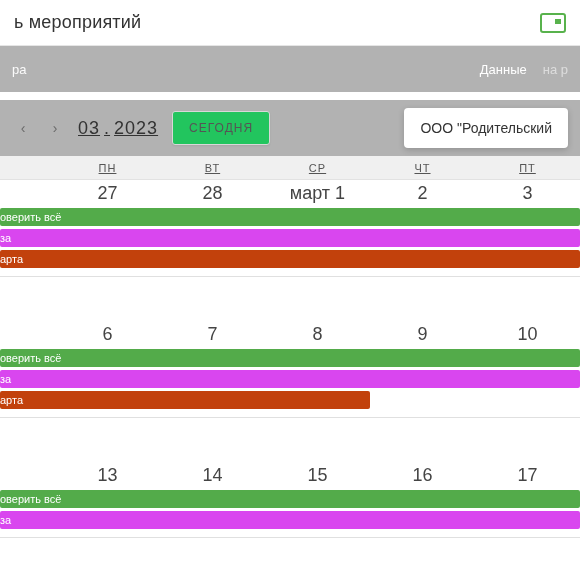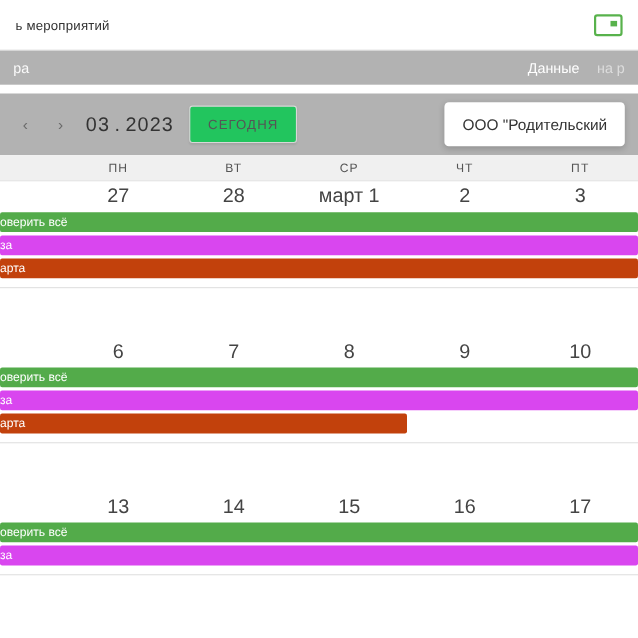--- a/index.html
+++ b/index.html
@@ -1,64 +1,64 @@
 <!DOCTYPE html>
 <html><head>
 <meta charset="utf-8">
 <style>
   * { box-sizing: border-box; margin: 0; padding: 0; }
   html, body { width: 580px; height: 580px; overflow: hidden; font-family: Arial, Helvetica, sans-serif; background: #fff; color: #333; }
   .header {
     display: flex; align-items: center; justify-content: space-between;
     height: 46px; padding: 0 14px; border-bottom: 1px solid #e5e5e5;
   }
-  .header h1 { font-size: 12px; font-weight: 400; color: #333; letter-spacing: 0.2px; }
+  .header h1 { font-size: 18px; font-weight: 400; color: #333; letter-spacing: 0.2px; }
   .header .calbtn {
     width: 26px; height: 20px; border: 2px solid #58b24c; border-radius: 3px; position: relative;
   }
   .header .calbtn::after {
     content: ""; position: absolute; right: 3px; top: 4px; width: 6px; height: 5px; background: #58b24c;
   }
   .ribbon {
-    background: #b2b2b2; color: #fff; height: 31px; display: flex; align-items: center;
+    background: #b2b2b2; color: #fff; height: 46px; display: flex; align-items: center;
     justify-content: flex-end; padding: 4px 12px; font-size: 13px; gap: 16px;
   }
   .ribbon .r-left { margin-right: auto; font-size: 13px; opacity: .95; }
   .ribbon .muted { opacity: .55; }
   .toolbar {
     background: #b2b2b2; margin-top: 8px; height: 56px; display: flex; align-items: center;
     gap: 10px; padding: 0 12px;
   }
   .toolbar .arrow {
     width: 22px; height: 32px; display: flex; align-items: center; justify-content: center;
     color: #6a6a6a; font-size: 14px; cursor: pointer; user-select: none;
   }
   .toolbar .month {
     font-size: 18px; color: #333; letter-spacing: 1px; margin: 0 4px 0 2px;
-    display: flex; align-items: center;
+    display: flex; align-items: center; text-decoration: underline;
   }
   .toolbar .month .sep { margin: 0 4px; }
   .toolbar .today-btn {
     background: #22c55e; border: 1px solid #d8d8d8; border-radius: 3px; height: 34px;
     padding: 0 16px; font-size: 12px; letter-spacing: 1px; color: #555; cursor: pointer;
     box-shadow: 0 1px 2px rgba(0,0,0,0.08);
   }
   .toolbar .spacer { flex: 1 1 auto; }
   .toolbar .org-btn {
     background: #fff; border-radius: 4px; height: 40px; padding: 0 16px;
     display: flex; align-items: center; font-size: 14px; color: #333;
     box-shadow: 0 2px 6px rgba(0,0,0,0.18); border: none; cursor: pointer;
     white-space: nowrap; overflow: hidden;
   }
   .dow-row {
     display: grid; grid-template-columns: 55px repeat(5, minmax(0, 1fr));
     background: #f0f0f0; height: 24px; align-items: center;
     border-bottom: 1px solid #e2e2e2;
   }
-  .dow-row .dow { text-align: center; font-size: 11px; color: #555; letter-spacing: 1px; }
+  .dow-row .dow { text-align: center; font-size: 11px; color: #555; letter-spacing: 1px; text-decoration: underline; }
   .calendar { position: relative; }
   .date-row {
     display: grid; grid-template-columns: 55px repeat(5, minmax(0, 1fr));
     height: 26px; align-items: center;
   }
   .date-row .cell { text-align: center; font-size: 18px; color: #444; }
   .week {
     position: relative;
     border-top: 1px solid #e0e0e0;
     background: #fff;

